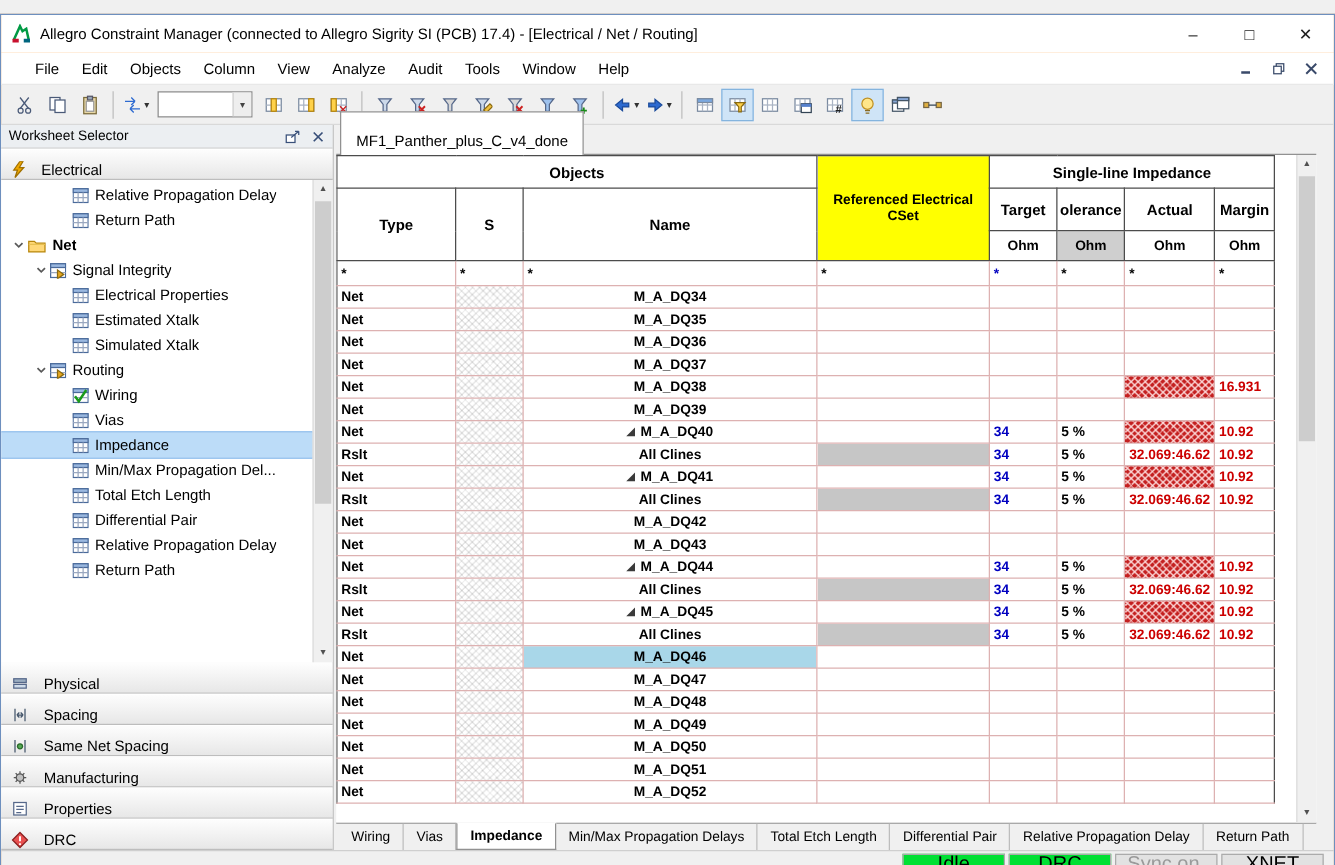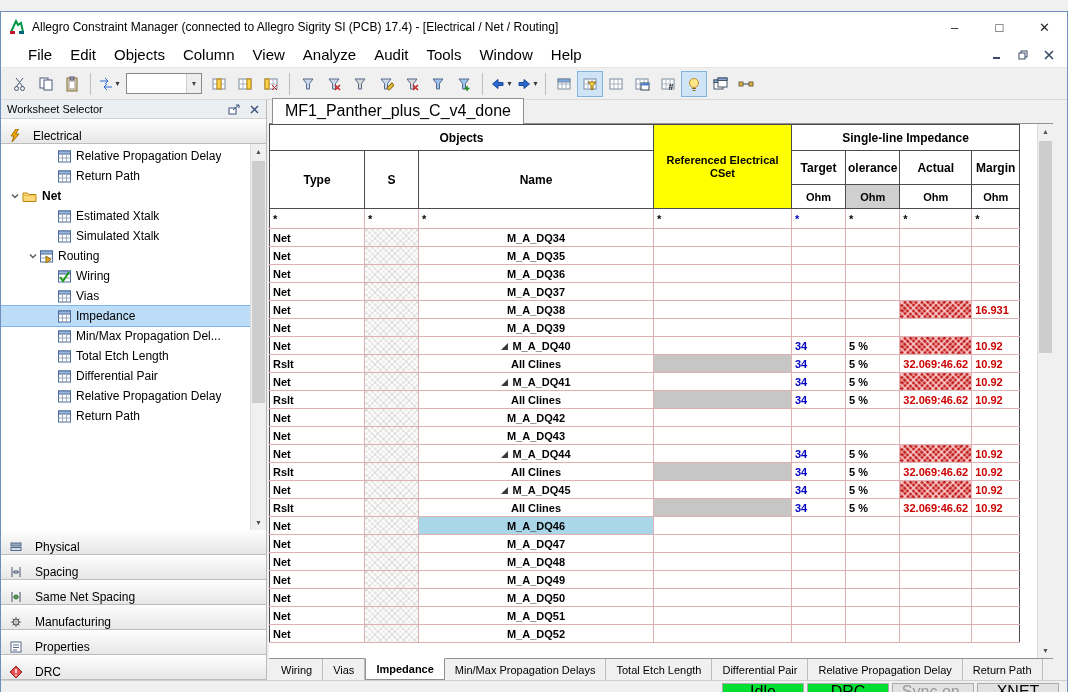--- a/index.html
+++ b/index.html
@@ -13,21 +13,21 @@
 
   
   .titlebar { height:30px; background:#fff; display:flex; align-items:center; flex:0 0 auto; }
   .app-icon { margin-left:8px; display:flex; }
   .title-text { margin-left:7px; font-size:12px; white-space:nowrap; overflow:hidden; }
   .win-controls { margin-left:auto; display:flex; height:100%; }
   .win-btn { width:45px; height:100%; display:flex; align-items:center; justify-content:center; font-size:13px; color:#222; }
 
   
   .menubar { height:26px; background:#fff; display:flex; align-items:center; padding-left:18px; flex:0 0 auto; border-bottom:1px solid #e8e8e8; }
-  .menu-item { padding:4px 9px; font-size:15px; }
+  .menu-item { padding:4px 9px; font-size:12px; }
   .mdi-controls { margin-left:auto; display:flex; align-items:center; padding-right:8px; gap:6px; }
   .mdi { width:20px; height:16px; display:flex; align-items:center; justify-content:center; }
 
   
   .toolbar { height:32px; background:#f0f0f0; border-bottom:1px solid #d9d9d9; display:flex; align-items:center; padding-left:6px; flex:0 0 auto; }
   .tbtn { width:26px; height:26px; display:flex; align-items:center; justify-content:center; border:1px solid transparent; }
   .tbtn.active { background:#cfe4f7; border:1px solid #84b4de; }
   .ticon { display:flex; }
   .tcaret { font-size:8px; color:#333; margin-left:1px; }
   .tsep { width:1px; height:22px; background:#bdbdbd; margin:0 5px; flex:0 0 auto; }
@@ -50,21 +50,21 @@
   .tree-item.selected { background:#bcdcf8; outline:1px solid #7eb4ea; }
   .chev { width:15px; display:flex; justify-content:center; flex:0 0 auto; }
   .chev-sp { width:15px; flex:0 0 auto; }
   .tree-icon { display:flex; margin-right:5px; flex:0 0 auto; }
   .tree-label { font-size:12px; overflow:hidden; text-overflow:ellipsis; }
   .tree-label.bold { font-weight:bold; }
 
   
   .main { width:784px; flex:0 0 auto; display:flex; flex-direction:column; min-height:0; margin-left:2px; }
   .sheet-tabs { height:24px; flex:0 0 auto; background:#f0f0f0; border-bottom:1px solid #919191; display:flex; align-items:flex-end; padding-left:3px; }
-  .sheet-tab { background:#fff; border:1px solid #919191; border-bottom:none; padding:3px 12px 4px; font-size:16px; position:relative; top:1px; }
+  .sheet-tab { background:#fff; border:1px solid #919191; border-bottom:none; padding:16px 12px 4px; font-size:12px; position:relative; top:1px; }
   .table-wrap { flex:1; min-height:0; background:#fff; position:relative; overflow:hidden; }
 
   table { border-collapse:collapse; table-layout:fixed; }
   thead th { border:1px solid #4c4c4c; background:#fff; font-weight:bold; font-size:12px; padding:0 2px; overflow:hidden; white-space:nowrap; text-align:center; }
   tr.h1 th { height:26px; }
   tr.h2 th { height:34px; }
   tr.h3 th { height:24px; font-size:11px; }
   th.hcset { background:#ffff00; white-space:normal; font-size:11px; line-height:13px; padding:0 8px; }
   th.unit-sel { background:#cfcfcf; }
   tbody td { height:18px; padding:0 3px; border-right:1px solid #ddb1b1; border-bottom:1px solid #ddb1b1;
@@ -448,20 +448,49 @@
                   <path d="M2 3.5 L5 6.5 L8 3.5" stroke="#5a5a5a" stroke-width="1.4" fill="none"></path>
                 </svg>
               </span>
               <span class="tree-icon">
                 <svg width="15" height="13" viewBox="0 0 15 13">
                   <path d="M1 3.5 V11.5 H14 V4.5 H7 L5.5 3 H1 Z" fill="#ffd878" stroke="#b8860b"></path>
                   <path d="M1 5.5 H14" stroke="#e8c050"></path>
                 </svg>
               </span>
               <span class="tree-label bold">Net</span>
+            </div>
+            <div class="tree-item" style="padding-left: 24px;">
+              <span class="chev">
+                <svg width="10" height="10" viewBox="0 0 10 10">
+                  <path d="M2 3.5 L5 6.5 L8 3.5" stroke="#5a5a5a" stroke-width="1.4" fill="none"></path>
+                </svg>
+              </span>
+              <span class="tree-icon">
+                <svg width="13" height="13" viewBox="0 0 13 13">
+                  <rect x="0.5" y="1" width="12" height="11" fill="#fff" stroke="#4a6a9a"></rect>
+                  <rect x="0.5" y="1" width="12" height="3" fill="#9ab8e0" stroke="#4a6a9a"></rect>
+                  <line x1="0.5" y1="8" x2="12.5" y2="8" stroke="#9aa8c0"></line>
+                  <path d="M6 6 l5 3.5 -5 3.5 z" fill="#e8a820" stroke="#8a6a10"></path>
+                </svg>
+              </span>
+              <span class="tree-label">Signal Integrity</span>
+            </div>
+            <div class="tree-item" style="padding-left: 42px;">
+              <span class="chev-sp"></span>
+              <span class="tree-icon">
+                <svg width="13" height="13" viewBox="0 0 13 13">
+                  <rect x="0.5" y="1" width="12" height="11" fill="#fff" stroke="#4a6a9a"></rect>
+                  <rect x="0.5" y="1" width="12" height="3" fill="#9ab8e0" stroke="#4a6a9a"></rect>
+                  <line x1="4.5" y1="4" x2="4.5" y2="12" stroke="#9aa8c0"></line>
+                  <line x1="8.5" y1="4" x2="8.5" y2="12" stroke="#9aa8c0"></line>
+                  <line x1="0.5" y1="8" x2="12.5" y2="8" stroke="#9aa8c0"></line>
+                </svg>
+              </span>
+              <span class="tree-label">Electrical Properties</span>
             </div>
             <div class="tree-item" style="padding-left: 42px;">
               <span class="chev-sp"></span>
               <span class="tree-icon">
                 <svg width="13" height="13" viewBox="0 0 13 13">
                   <rect x="0.5" y="1" width="12" height="11" fill="#fff" stroke="#4a6a9a"></rect>
                   <rect x="0.5" y="1" width="12" height="3" fill="#9ab8e0" stroke="#4a6a9a"></rect>
                   <line x1="4.5" y1="4" x2="4.5" y2="12" stroke="#9aa8c0"></line>
                   <line x1="8.5" y1="4" x2="8.5" y2="12" stroke="#9aa8c0"></line>
                   <line x1="0.5" y1="8" x2="12.5" y2="8" stroke="#9aa8c0"></line>

